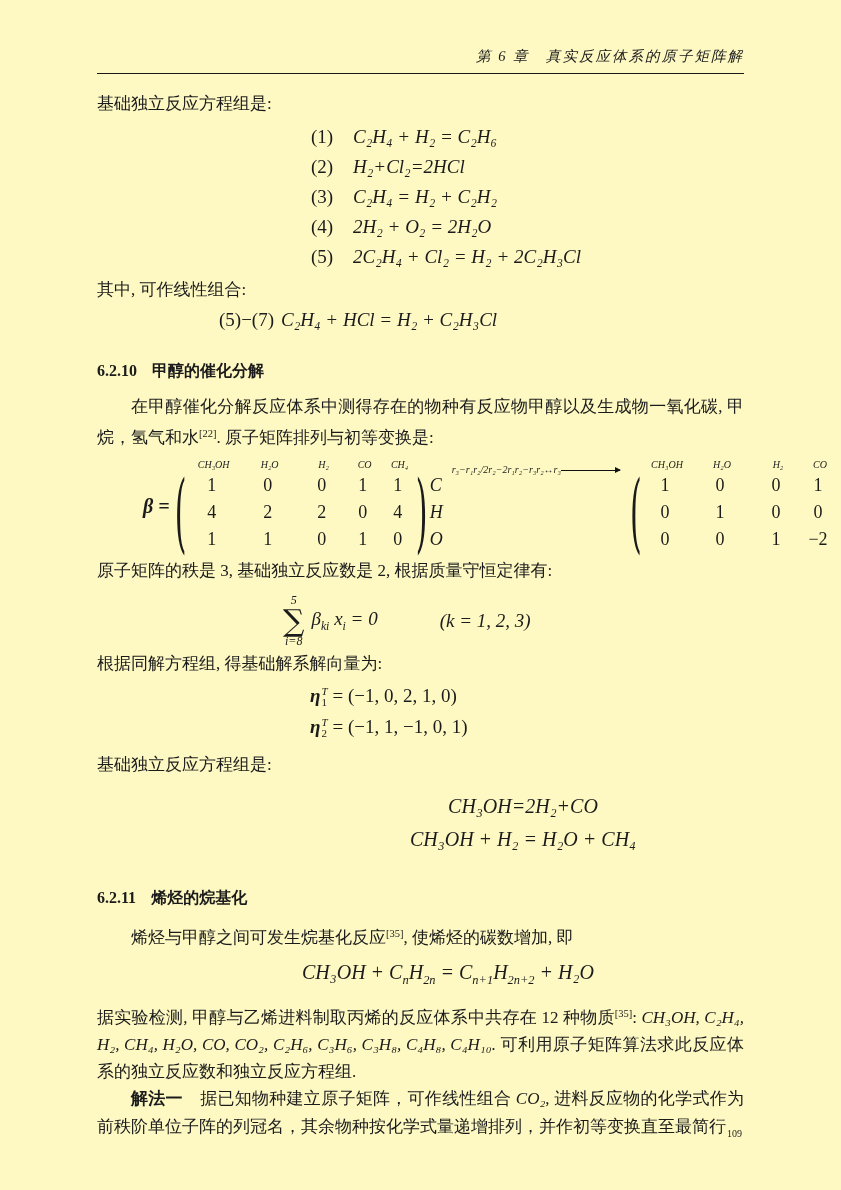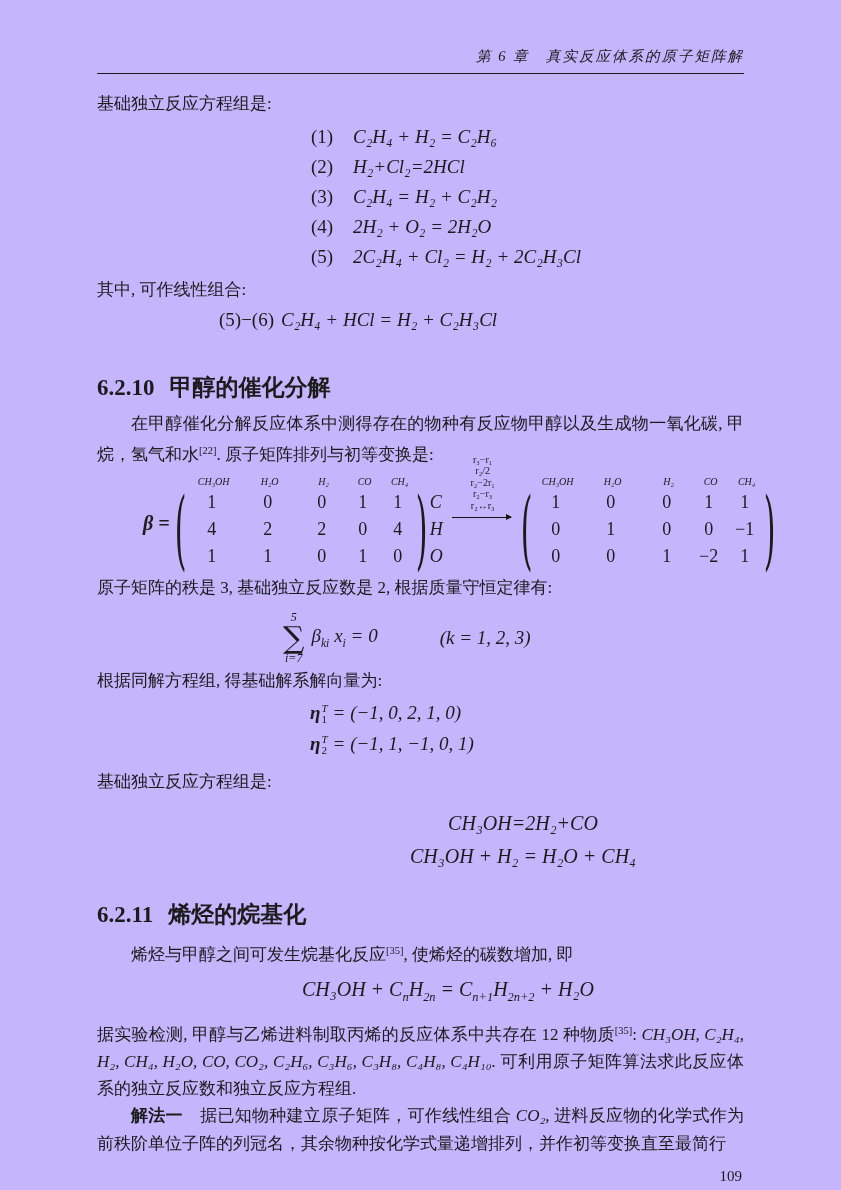--- a/index.html
+++ b/index.html
@@ -1,17 +1,17 @@
 <!DOCTYPE html>
 <html><head>
 <meta charset="utf-8">
 <style>
   html,body { margin:0; padding:0; background:#ffffff; }
   .page {
-    position:relative; width:841px; height:1190px; background:#c4b5fd;
+    position:relative; width:841px; height:1190px; background:#fef9c3;
     font-family:"Liberation Serif","DejaVu Serif",serif; color:#1b1b1b;
     overflow:hidden;
   }
   .content { position:absolute; left:97px; top:0; width:647px; }
 
   
   .chap-header { padding-top:47px; text-align:right; font-size:14.5px;
     font-style:italic; letter-spacing:2px; }
   .rule { border-bottom:1.6px solid #1a1a1a; margin-top:7px; }
 
@@ -27,38 +27,38 @@
   .eqlist { margin:5px 0 4px 214px; font-size:19px; }
   .eqrow { display:flex; line-height:30px; }
   .eq-n { width:42px; flex:none; }
   .eq-f { font-style:italic; }
 
   
   .combo-row { display:flex; margin:2px 0 2px 122px; font-size:19px; line-height:30px; }
   .combo-label { width:62px; flex:none; }
 
   
-  .h2 { margin:41px 0 10px 0; font-size:23px; font-weight:bold; line-height:24px; }
+  .h2 { margin:24px 0 10px 0; font-size:16px; font-weight:bold; line-height:24px; }
   .h2 .h-num { margin-right:15px; }
 
   
   .mblock { display:flex; align-items:center; margin:8px 0 4px 46px; }
   .beta { font-size:20px; font-style:italic; font-weight:bold; margin-right:5px; white-space:nowrap; }
   .matrix { display:flex; flex-direction:column; }
   .m-head { display:grid; font-size:10px; font-style:italic; text-align:center;
     margin:0 13px 1px 13px; line-height:12px; }
   .m-bodyrow { display:flex; align-items:center; }
   .m-vals { display:grid; font-size:18px; text-align:center; line-height:27px; }
   .m-rowlab { font-size:18px; font-style:italic; line-height:27px; margin-left:3px; }
   .paren { display:inline-block; width:11px; text-align:center; font-size:30px;
     line-height:81px; transform:scaleY(2.85); font-family:"DejaVu Serif",serif;
     font-weight:300; }
   .ops { position:relative; top:-36px; margin:0 7px 0 9px; display:flex;
-    flex-direction:column; align-items:center; font-size:10px; line-height:11.5px;
-    }
+    flex-direction:row; align-items:flex-start; font-size:10px; line-height:11.5px;
+    font-style:italic; }
   .arrow { margin-top:3px; width:62px; height:6px; position:relative; }
   .arrow::before { content:""; position:absolute; left:0; right:3px; top:2.4px;
     border-top:1.2px solid #111; }
   .arrow::after { content:""; position:absolute; right:-1px; top:-0.6px; width:0; height:0;
     border:3.5px solid transparent; border-left:6px solid #111; }
 
   
   .sumline { display:flex; align-items:center; margin:10px 0 2px 186px;
     font-size:19px; font-style:italic; }
   .sigma-stack { display:flex; flex-direction:column; align-items:center;
@@ -66,29 +66,29 @@
   .sigma { font-size:30px; line-height:28px; font-style:normal; font-family:"DejaVu Serif",serif; }
   .sum-cond { margin-left:62px; }
 
   
   .etas { margin:3px 0 0 213px; font-size:19px; }
   .eta-row { display:flex; align-items:center; line-height:31px; }
   .eta-sym { font-style:italic; font-weight:bold; }
   .supsub { display:inline-flex; flex-direction:column; font-size:11px; line-height:10.5px;
     margin:0 5px 0 1px; transform:translateY(1px); text-align:left; }
   .supsub .ss-sup { font-style:italic; }
-  .eta-rhs { font-style:italic; }
+  .eta-rhs { }
 
   
   .finals { margin:12px 0 0 205px; font-size:20px; font-style:italic;text-align:center; }
   .final-row { line-height:33px; }
   .alkyl { margin:5px 0 3px 205px; font-size:20px; font-style:italic; line-height:33px; }
 
   .bold { font-weight:bold;font-family:Liberation Mono, monospace; }
-  .pagenum { position:absolute; top:1168px; right:99px; font-size:15px; }
+  .pagenum { position:absolute; top:1128px; right:99px; font-size:10px; }
 </style>
 </head>
 <body>
 
 <div class="page">
   <div class="content">
 
     <div class="chap-header">第 6 章　真实反应体系的原子矩阵解</div>
     <div class="rule"></div>
 
@@ -113,21 +113,21 @@
       </div>
       <div class="eqrow">
         <span class="eq-n">(5)</span>
         <span class="eq-f">2C₂H₄ + Cl₂ = H₂ + 2C₂H₃Cl</span>
       </div>
     </div>
 
     <p class="p">其中, 可作线性组合:</p>
 
     <div class="combo-row">
-      <span class="combo-label">(5)−(6)</span>
+      <span class="combo-label">(5)−(7)</span>
       <span class="eq-f">C₂H₄ + HCl = H₂ + C₂H₃Cl</span>
     </div>
 
 
     <div class="h2">
       <span class="h-num">6.2.10</span><span>甲醇的催化分解</span>
     </div>
 
     <p class="p ind"><span>在甲醇催化分解反应体系中测得存在的物种有反应物甲醇以及生成物一氧化碳, 甲烷，氢气和水</span><sup class="ref">[22]</sup><span>. 原子矩阵排列与初等变换是:</span></p>
 
@@ -210,21 +210,21 @@
         </div>
       </div>
     </div>
 
     <p class="p">原子矩阵的秩是 3, 基础独立反应数是 2, 根据质量守恒定律有:</p>
 
     <div class="sumline">
       <span class="sigma-stack">
         <span>5</span>
         <span class="sigma">∑</span>
-        <span>i=7</span>
+        <span>i=8</span>
       </span>
       <span><span>β</span><sub>ki</sub>&nbsp;<span>x</span><sub>i</sub>&nbsp;<span>= 0</span></span>
       <span class="sum-cond">(k = 1, 2, 3)</span>
     </div>
 
     <p class="p">根据同解方程组, 得基础解系解向量为:</p>
 
     <div class="etas">
       <div class="eta-row">
         <span class="eta-sym">η</span>

